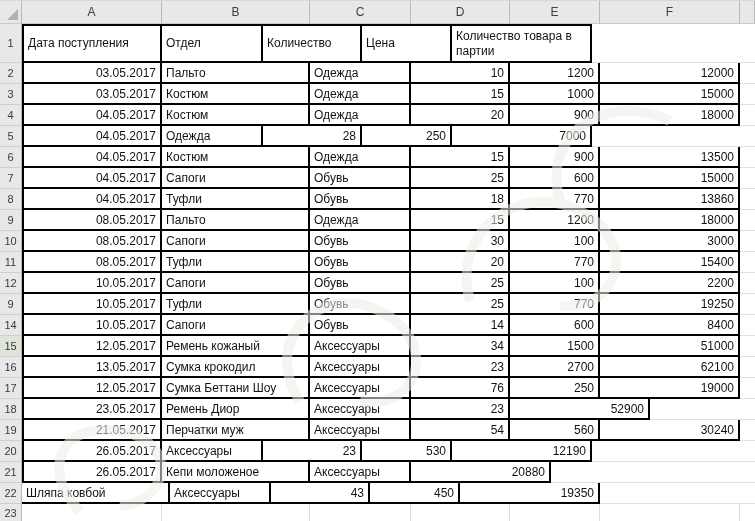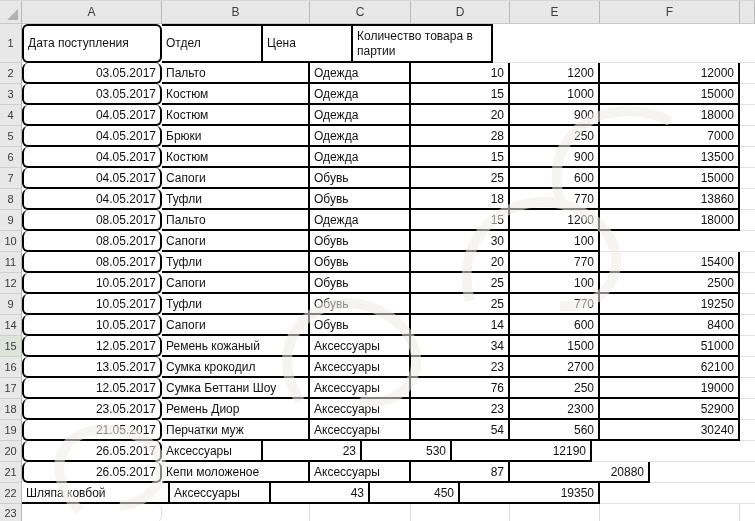--- a/index.html
+++ b/index.html
@@ -32,21 +32,21 @@
 
   .gut { background:#e8e8e8; color:#3a3a3a; font-size:11px;
          display:flex; align-items:center; justify-content:center;
          border-bottom:1px solid #cfcfcf; border-right:1px solid #b9b9b9; }
   .gut.active { background:#dde5db; }
 
   .cell { font-size:12px; color:#121212; background:#fff;
           display:flex; align-items:center; padding:0 4px;
           border-right:2px solid #000; border-bottom:2px solid #000;
           overflow:hidden; white-space:nowrap; }
-  .cell.first { border-left:2px solid #000;border-radius:6px; }
+  .cell.first { border-left:2px solid #000; }
   .hdr-row .cell { border-top:2px solid #000; white-space:normal; line-height:1.25; }
   .num { justify-content:flex-end; }
 
   .sliver { background:#fff; border-bottom:1px solid #e2e2e2; }
   .ghost  { background:#fff; border-right:1px solid #dcdcdc; border-bottom:none;
             border-top:none; }
   .ghost.first { border-left:none; }
   .ghost-row .sliver { border-bottom:none; }
 </style>
 </head>
@@ -73,20 +73,21 @@
       <div class="letter w-e">E</div>
       <div class="letter w-f">F</div>
       <div class="letter w-sl"></div>
     </div>
 
   <div id="grid">
       <div class="row hdr-row">
         <div class="gut w-gut">1</div>
         <div class="cell w-a first">Дата поступления</div>
         <div class="cell w-c">Отдел</div>
+        <div class="cell w-d">Количество</div>
         <div class="cell w-e">Цена</div>
         <div class="cell w-f">Количество товара в партии</div>
         <div class="sliver w-sl"></div>
       </div>
       <div class="row data-row">
         <div class="gut w-gut">2</div>
         <div class="cell w-a first num">03.05.2017</div>
         <div class="cell w-b">Пальто</div>
         <div class="cell w-c">Одежда</div>
         <div class="cell w-d num">10</div>
@@ -110,21 +111,20 @@
         <div class="cell w-b">Костюм</div>
         <div class="cell w-c">Одежда</div>
         <div class="cell w-d num">20</div>
         <div class="cell w-e num">900</div>
         <div class="cell w-f num">18000</div>
         <div class="sliver w-sl"></div>
       </div>
       <div class="row data-row">
         <div class="gut w-gut">5</div>
         <div class="cell w-a first num">04.05.2017</div>
-        <div class="cell w-b">Брюки</div>
         <div class="cell w-c">Одежда</div>
         <div class="cell w-d num">28</div>
         <div class="cell w-e num">250</div>
         <div class="cell w-f num">7000</div>
         <div class="sliver w-sl"></div>
       </div>
       <div class="row data-row">
         <div class="gut w-gut">6</div>
         <div class="cell w-a first num">04.05.2017</div>
         <div class="cell w-b">Костюм</div>
@@ -164,40 +164,41 @@
         <div class="cell w-f num">18000</div>
         <div class="sliver w-sl"></div>
       </div>
       <div class="row data-row">
         <div class="gut w-gut">10</div>
         <div class="cell w-a first num">08.05.2017</div>
         <div class="cell w-b">Сапоги</div>
         <div class="cell w-c">Обувь</div>
         <div class="cell w-d num">30</div>
         <div class="cell w-e num">100</div>
+        <div class="cell w-f num">3000</div>
         <div class="sliver w-sl"></div>
       </div>
       <div class="row data-row">
         <div class="gut w-gut">11</div>
         <div class="cell w-a first num">08.05.2017</div>
         <div class="cell w-b">Туфли</div>
         <div class="cell w-c">Обувь</div>
         <div class="cell w-d num">20</div>
         <div class="cell w-e num">770</div>
         <div class="cell w-f num">15400</div>
         <div class="sliver w-sl"></div>
       </div>
       <div class="row data-row">
         <div class="gut w-gut">12</div>
         <div class="cell w-a first num">10.05.2017</div>
         <div class="cell w-b">Сапоги</div>
         <div class="cell w-c">Обувь</div>
         <div class="cell w-d num">25</div>
         <div class="cell w-e num">100</div>
-        <div class="cell w-f num">2500</div>
+        <div class="cell w-f num">2200</div>
         <div class="sliver w-sl"></div>
       </div>
       <div class="row data-row">
         <div class="gut w-gut">9</div>
         <div class="cell w-a first num">10.05.2017</div>
         <div class="cell w-b">Туфли</div>
         <div class="cell w-c">Обувь</div>
         <div class="cell w-d num">25</div>
         <div class="cell w-e num">770</div>
         <div class="cell w-f num">19250</div>
@@ -242,21 +243,20 @@
         <div class="cell w-e num">250</div>
         <div class="cell w-f num">19000</div>
         <div class="sliver w-sl"></div>
       </div>
       <div class="row data-row">
         <div class="gut w-gut">18</div>
         <div class="cell w-a first num">23.05.2017</div>
         <div class="cell w-b">Ремень Диор</div>
         <div class="cell w-c">Аксессуары</div>
         <div class="cell w-d num">23</div>
-        <div class="cell w-e num">2300</div>
         <div class="cell w-f num">52900</div>
         <div class="sliver w-sl"></div>
       </div>
       <div class="row data-row">
         <div class="gut w-gut">19</div>
         <div class="cell w-a first num">21.05.2017</div>
         <div class="cell w-b">Перчатки муж</div>
         <div class="cell w-c">Аксессуары</div>
         <div class="cell w-d num">54</div>
         <div class="cell w-e num">560</div>
@@ -270,21 +270,20 @@
         <div class="cell w-d num">23</div>
         <div class="cell w-e num">530</div>
         <div class="cell w-f num">12190</div>
         <div class="sliver w-sl"></div>
       </div>
       <div class="row data-row">
         <div class="gut w-gut">21</div>
         <div class="cell w-a first num">26.05.2017</div>
         <div class="cell w-b">Кепи моложеное</div>
         <div class="cell w-c">Аксессуары</div>
-        <div class="cell w-d num">87</div>
         <div class="cell w-f num">20880</div>
         <div class="sliver w-sl"></div>
       </div>
       <div class="row data-row">
         <div class="gut w-gut">22</div>
         <div class="cell w-b">Шляпа ковбой</div>
         <div class="cell w-c">Аксессуары</div>
         <div class="cell w-d num">43</div>
         <div class="cell w-e num">450</div>
         <div class="cell w-f num">19350</div>

